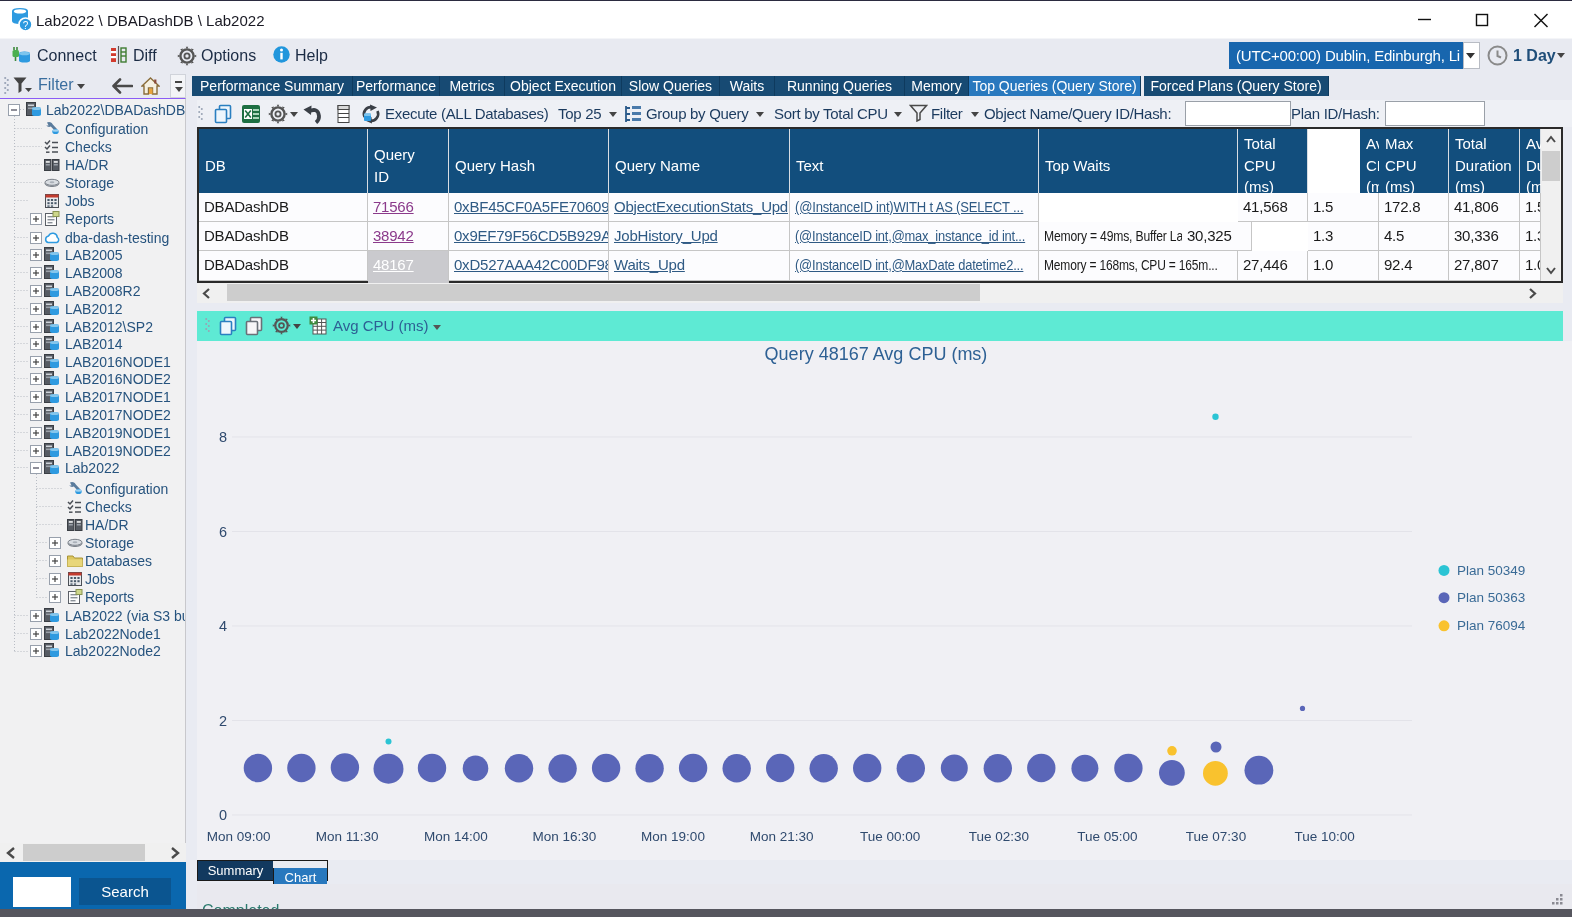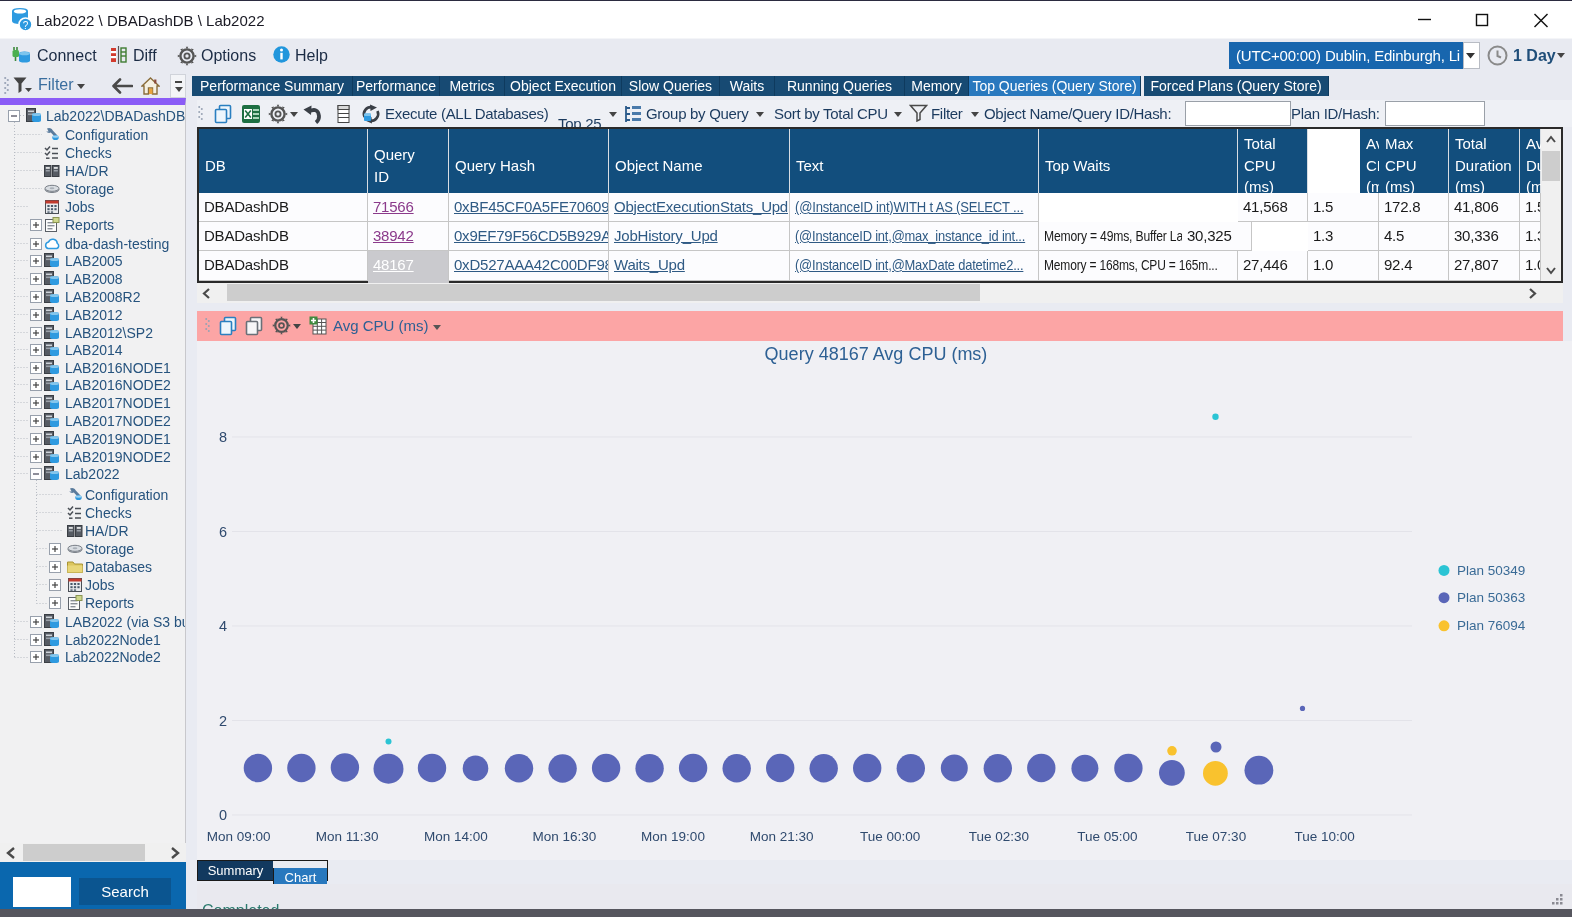--- a/index.html
+++ b/index.html
@@ -11,40 +11,40 @@
 #titletext { position:absolute; left:36px; top:11px; font-size:15px; color:#1a1a24; }
 
 #menubar { position:absolute; left:0; top:38px; width:1572px; height:34px; background:#e8eaf1; border-top:1px solid #f4f5f8; }
 .mitem { position:absolute; top:8px; font-size:16px; color:#1b2b44; }
 
 #filterrow { position:absolute; left:0; top:72px; width:1572px; height:28px; background:#e8eaf1; }
 
 .tab { position:absolute; top:76px; height:20px; background:#174a73; color:#ffffff; font-size:14px; text-align:center; line-height:20px; border-right:1px solid #0e3a5e; }
 .tabsel { background:#2878be; }
 
-#tree { position:absolute; left:0; top:98px; width:186px; height:745px; background:#f1f1f2; border-top:7px solid #8b5cf6; border-right:1px solid #c8c8cc; overflow:hidden; }
+#tree { position:absolute; left:0; top:98px; width:186px; height:745px; background:#f1f1f2; border-top:1px solid #8b5cf6; border-right:1px solid #c8c8cc; overflow:hidden; }
 .trow { position:absolute; height:18px; font-size:14px; color:#26537e; white-space:nowrap; }
 #treehsb { position:absolute; left:0; top:843px; width:186px; height:19px; background:#f0f0f0; }
 #searchpanel { position:absolute; left:0; top:862px; width:186px; height:55px; background:#0a67ae; }
 #searchinput { position:absolute; left:13px; top:15px; width:58px; height:30px; background:#ffffff; }
 #searchbtn { position:absolute; left:79px; top:16px; width:92px; height:27px; background:#0b5590; color:#fff; font-size:15px; text-align:center; line-height:27px; }
 
 #vsplit { position:absolute; left:186px; top:98px; width:11px; height:819px; background:#e9ebf2; }
 
 #gridtb { position:absolute; left:197px; top:100px; width:1375px; height:27px; background:#eef0f5; font-size:15px; letter-spacing:-0.3px; color:#1b3a5e; }
 
 #grid { position:absolute; left:197px; top:127px; width:1366px; height:156px; background:#fff; border:2px solid #2a2a2a; }
 .hcell { position:absolute; top:0; height:64px; background:#124e7d; color:#fff; font-size:15px; border-right:1px solid #d7dde3; }
 .hlbl { position:absolute; left:6px; }
 .bcell { position:absolute; font-size:15px; letter-spacing:-0.22px; color:#1a1a1a; white-space:nowrap; overflow:hidden; border-right:1px solid #c6c6c6; border-bottom:1px solid #c6c6c6; padding:5px 0 0 5px; height:29px; background:#fcfcfe; }
 .lnk { color:#2f5a84; text-decoration:underline; }
 .plnk { color:#8b3a8b; text-decoration:underline; }
 #ghs { position:absolute; left:197px; top:283px; width:1366px; height:20px; background:#f0f0f0; }
 
-#charttb { position:absolute; left:197px; top:311px; width:1366px; height:30px; background:#fca5a5; font-size:15px; color:#2d6094; }
+#charttb { position:absolute; left:197px; top:311px; width:1366px; height:30px; background:#5eead4; font-size:15px; color:#2d6094; }
 #chartarea { position:absolute; left:197px; top:341px; width:1375px; height:519px; background:#f0f0f4; }
 
 #btabs { position:absolute; left:197px; top:860px; width:1366px; height:21px; background:#e9ebf2; }
 #statusbar { position:absolute; left:197px; top:884px; width:1375px; height:25px; background:#e9e9ef; }
 #botedge { position:absolute; left:0; top:909px; width:1572px; height:8px; background:#56565e; }
 </style>
 </head>
 <body>
 <div id="win">
   <div id="titlebar">
@@ -574,21 +574,21 @@
     </svg>
     <svg class="abs" style="left:164px;top:4px" width="20" height="20" viewBox="0 0 20 20">
       <path d="M3.5 13 A7 7 0 0 1 11 3.2" fill="none" stroke="#3a3f46" stroke-width="2.6"></path>
       <path d="M9 0.5 L16 3.5 L9.5 7 Z" fill="#3a3f46"></path>
       <path d="M16.5 7 A7 7 0 0 1 9 16.8" fill="none" stroke="#3a3f46" stroke-width="2.6"></path>
       <path d="M11 19.5 L4 16.5 L10.5 13 Z" fill="#3a3f46"></path>
       <rect x="3" y="9.5" width="7" height="7.5" rx="1" fill="#2e9ae0"></rect>
       <rect x="3" y="9.5" width="7" height="2.6" rx="1" fill="#7cc4ed"></rect>
     </svg>
     <span class="abs" style="left:188px;top:5px">Execute (ALL Databases)</span>
-    <span class="abs" style="left:361px;top:15px">Top 25</span>
+    <span class="abs" style="left:361px;top:5px">Top 25</span>
     <svg class="abs" style="left:412px;top:12px" width="8" height="5" viewBox="0 0 8 5">
         <path d="M0 0 L8 0 L4 5 Z" fill="#444"></path>
       </svg>
     <svg class="abs" style="left:427px;top:5px" width="18" height="18" viewBox="0 0 18 18">
       <path d="M2 1 L2 17 M2 3 L6 3 M2 9 L6 9 M2 15 L6 15" stroke="#2a5a8a" stroke-width="1.8" fill="none"></path>
       <rect x="8" y="1" width="9" height="3" fill="#4a7aaa"></rect>
         <rect x="8" y="7" width="9" height="3" fill="#4a7aaa"></rect>
         <rect x="8" y="13" width="9" height="3" fill="#4a7aaa"></rect>
     </svg>
     <span class="abs" style="left:449px;top:5px">Group by Query</span>
@@ -615,21 +615,21 @@
     <div class="hcell" style="left:0px;width:169px">
         <div class="hlbl" style="top:26px;line-height:21.5px">DB</div>
       </div>
     <div class="hcell" style="left:169px;width:81px">
         <div class="hlbl" style="top:15px;line-height:21.5px">Query<br>ID</div>
       </div>
     <div class="hcell" style="left:250px;width:160px">
         <div class="hlbl" style="top:26px;line-height:21.5px">Query Hash</div>
       </div>
     <div class="hcell" style="left:410px;width:181px">
-        <div class="hlbl" style="top:26px;line-height:21.5px">Object Name</div>
+        <div class="hlbl" style="top:26px;line-height:21.5px">Query Name</div>
       </div>
     <div class="hcell" style="left:591px;width:249px">
         <div class="hlbl" style="top:26px;line-height:21.5px">Text</div>
       </div>
     <div class="hcell" style="left:840px;width:199px">
         <div class="hlbl" style="top:26px;line-height:21.5px">Top Waits</div>
       </div>
     <div class="hcell" style="left:1039px;width:70px">
         <div class="hlbl" style="top:4px;line-height:21.5px">Total<br>CPU<br>(ms)</div>
       </div>

